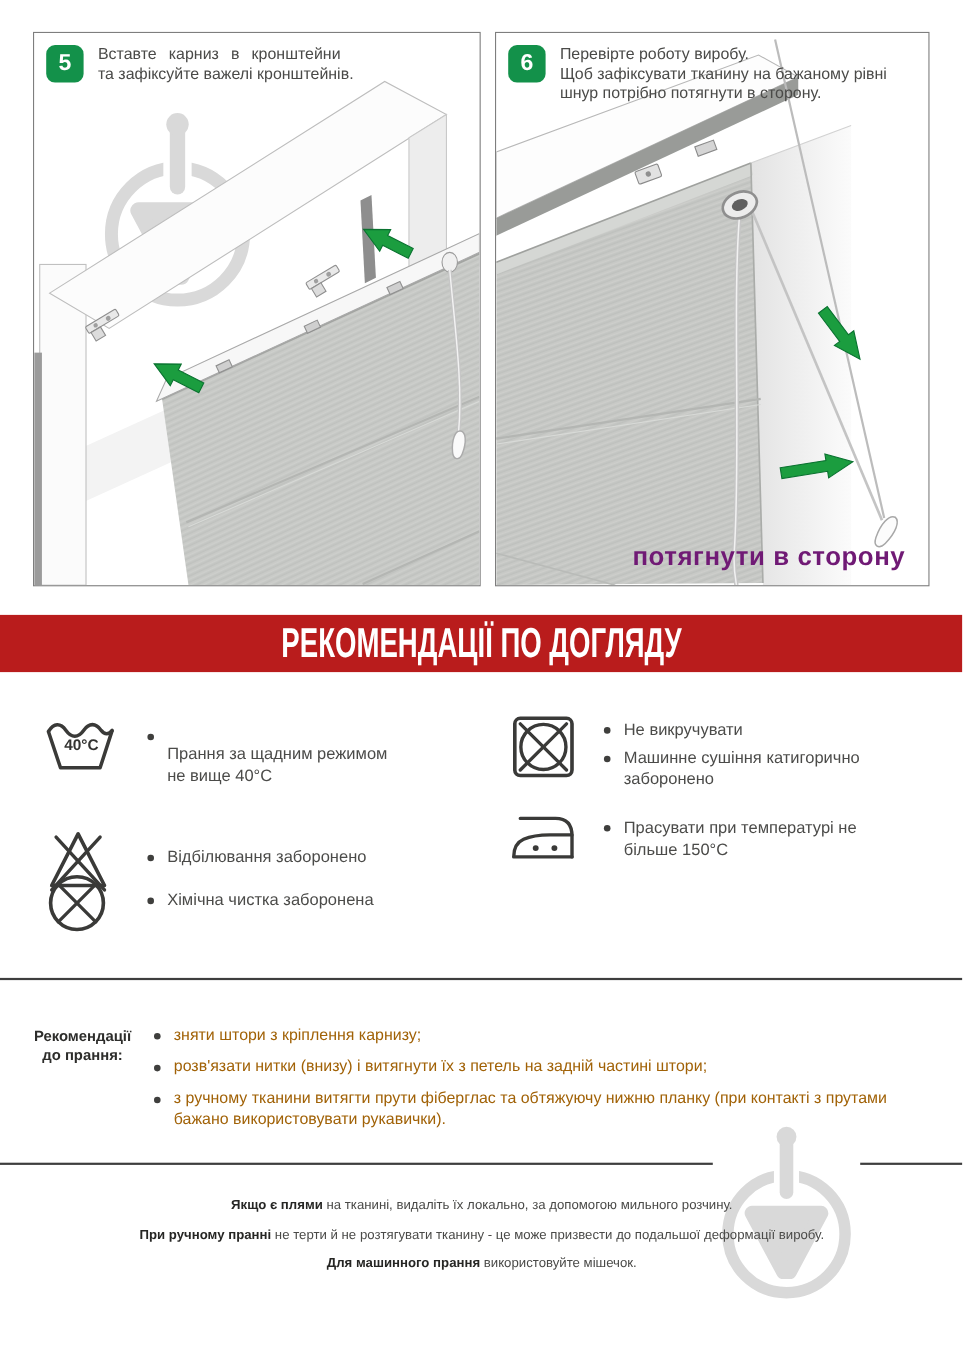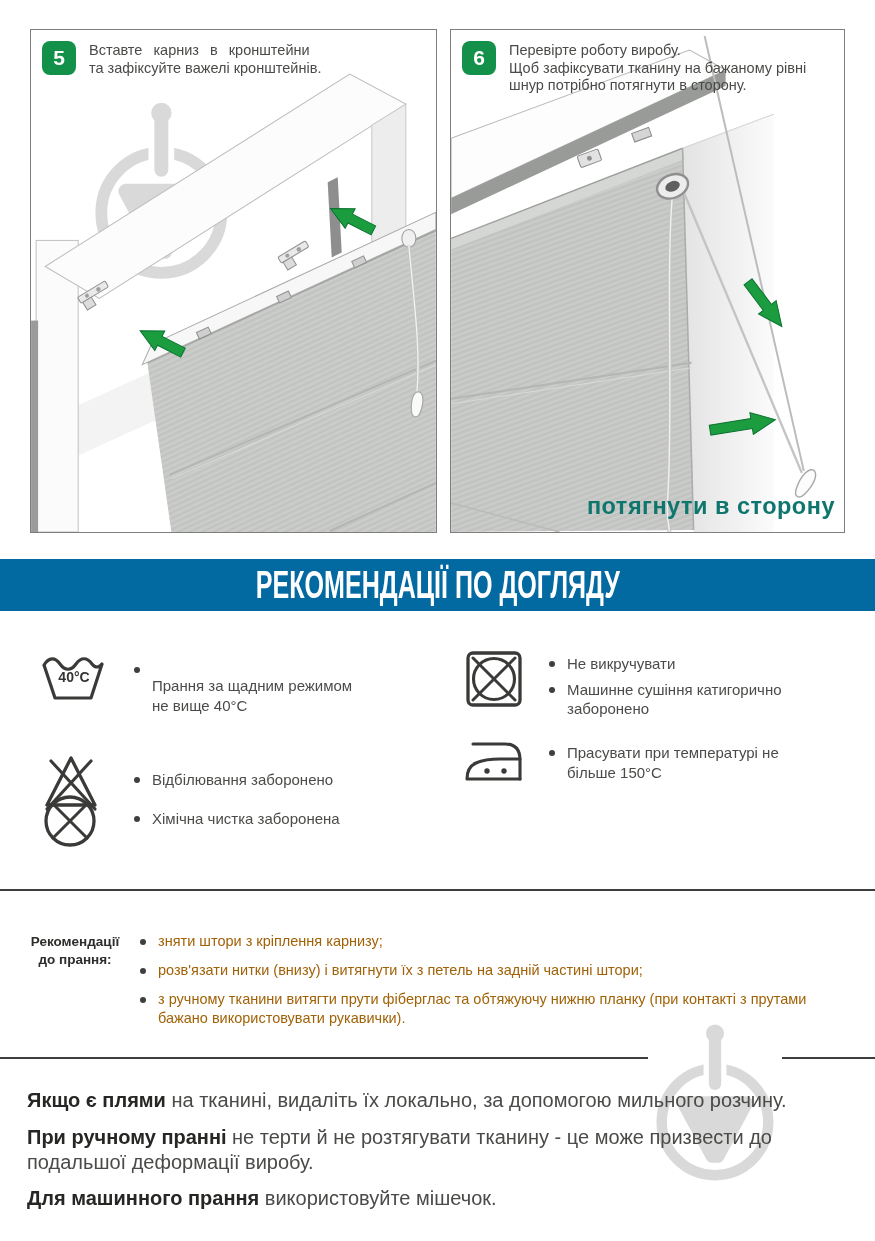--- a/index.html
+++ b/index.html
@@ -11,24 +11,24 @@
          overflow:hidden;box-sizing:border-box;}
   .panel.p5{width:407px;}
   .panel.p6{width:395px;}
   .panel svg.illus{position:absolute;left:0;top:0;width:100%;height:100%;}
   .step-head{position:absolute;left:0;top:0;right:0;display:flex;align-items:flex-start;
              padding:11px 10px 0 11px;z-index:2;}
   .badge{flex:0 0 34px;width:34px;height:34px;border-radius:8px;background:#13914a;
          color:#fff;font-weight:bold;font-size:21px;line-height:34px;text-align:center;}
   .step-text{margin-left:13px;font-size:14.5px;line-height:1.22;color:#4a4a48;padding-top:1px;}
   .step-text .ws{word-spacing:7px;}
-  .callout{position:absolute;right:9px;bottom:12px;z-index:2;color:#0f766e;
+  .callout{position:absolute;right:21px;bottom:12px;z-index:2;color:#701a75;
            font-weight:bold;font-size:23.5px;letter-spacing:0.5px;white-space:nowrap;text-align:center;}
   
-  .banner{position:absolute;left:0;top:559px;width:875px;height:52px;background:#0369a1;
+  .banner{position:absolute;left:0;top:559px;width:875px;height:52px;background:#b91c1c;
           display:flex;align-items:center;justify-content:center;}
   .banner-title{color:#ffffff;font-size:38px;font-weight:bold;white-space:nowrap;
                 transform:scaleX(0.66);letter-spacing:0;}
   
   .care-row{position:absolute;display:flex;align-items:flex-start;}
   .care-icon{flex:0 0 auto;}
   .care-text{font-size:15px;line-height:1.3;color:#4b4b49;}
   .bullet-line{display:flex;align-items:flex-start;margin-bottom:6px;}
   .dot{flex:0 0 6px;width:6px;height:6px;border-radius:50%;background:#3f3f3d;margin:7px 12px 0 0;}
   .wash-temp{position:absolute;left:14px;top:17px;width:40px;text-align:center;
@@ -36,21 +36,21 @@
   
   .divider{position:absolute;left:0;width:875px;border-top:2px solid #3e3e3e;z-index:0;}
   
   .rec-label{position:absolute;left:20px;top:933px;width:110px;text-align:center;
              font-weight:bold;font-size:13.5px;line-height:1.3;color:#2d2d2b;}
   .rec-list{position:absolute;left:140px;top:932px;width:714px;}
   .rec-list .care-text{font-size:14.5px;color:#a16207;}
   .rec-list .bullet-line{margin-bottom:10px;}
   
   .footer{position:absolute;left:27px;top:1088px;width:822px;z-index:3;}
-  .fnote{margin-bottom:11.5px;font-size:20px;color:#4a4a48;line-height:1.25;}
+  .fnote{margin-bottom:11.5px;font-size:12px;color:#4a4a48;line-height:1.25;text-align:center;}
   .fnote b{color:#262624;}
   .wm-footer{position:absolute;left:648px;top:1022px;width:134px;height:176px;
              background:#ffffff;z-index:1;}
 </style>
 </head>
 <body>
 
 <div class="page">
 
   <svg width="0" height="0" style="position:absolute" aria-hidden="true">

